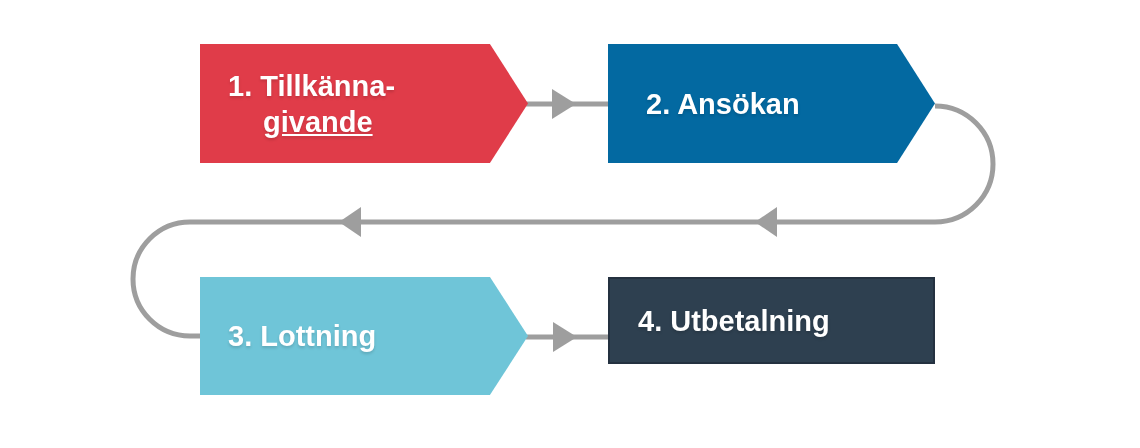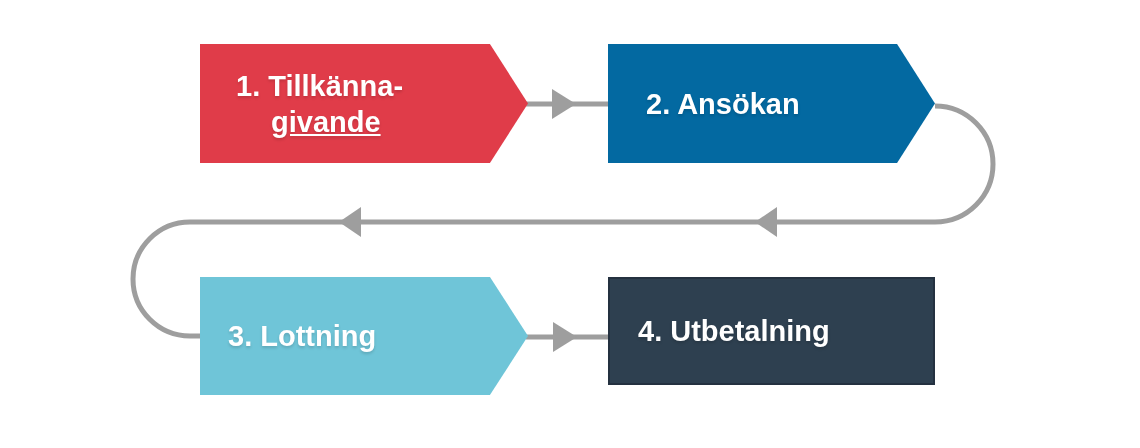--- a/index.html
+++ b/index.html
@@ -35,21 +35,21 @@
   }
   .step .label-wrap {
     padding-left: 28px;
   }
   .pentagon {
     clip-path: polygon(0% 0%, 88.4% 0%, 100% 50%, 88.4% 100%, 0% 100%);
   }
   .step-1 { left: 200px; top: 44px;  width: 328px; height: 119px; }
   .step-2 { left: 608px; top: 44px;  width: 327px; height: 119px; }
   .step-3 { left: 200px; top: 277px; width: 328px; height: 118px; }
-  .step-4 { left: 608px; top: 277px; width: 327px; height: 108px; border: 2px solid #243140; }
+  .step-4 { left: 608px; top: 277px; width: 327px; height: 87px; border: 2px solid #243140; }
   .line2 {
     display: block;
     margin-left: 35px;
     text-decoration: underline;
   }
 </style>
 </head>
 <body>
 
 <div class="canvas">
@@ -63,21 +63,21 @@
       <path d="M 935 106 A 58 58 0 0 1 935 222 L 190 222 A 57 57 0 0 0 190 336 L 208 336" fill="none" stroke-width="5" stroke="#9e9e9e"></path>
       <polygon points="755,222 777,207 777,237" fill="#9e9e9e"></polygon>
       <polygon points="339,222 361,207 361,237" fill="#9e9e9e"></polygon>
     </g>
     <g>
       <line x1="526" y1="337" x2="610" y2="337" stroke-width="5" stroke="#9e9e9e"></line>
       <polygon points="577,337 553,322 553,352" fill="#9e9e9e"></polygon>
     </g>
   </svg>
 
-  <div class="step step-1 pentagon" style="background: rgb(224, 60, 73); padding-left: 8px;">
+  <div class="step step-1 pentagon" style="background: rgb(224, 60, 73);">
     <div class="label-wrap">
       <span>1. Tillkänna-</span>
       <span class="line2">givande</span>
     </div>
   </div>
 
   <div class="step step-2 pentagon" style="background: #0369a1; padding-left: 10px;">
     <div class="label-wrap">2. Ansökan</div>
   </div>
 

